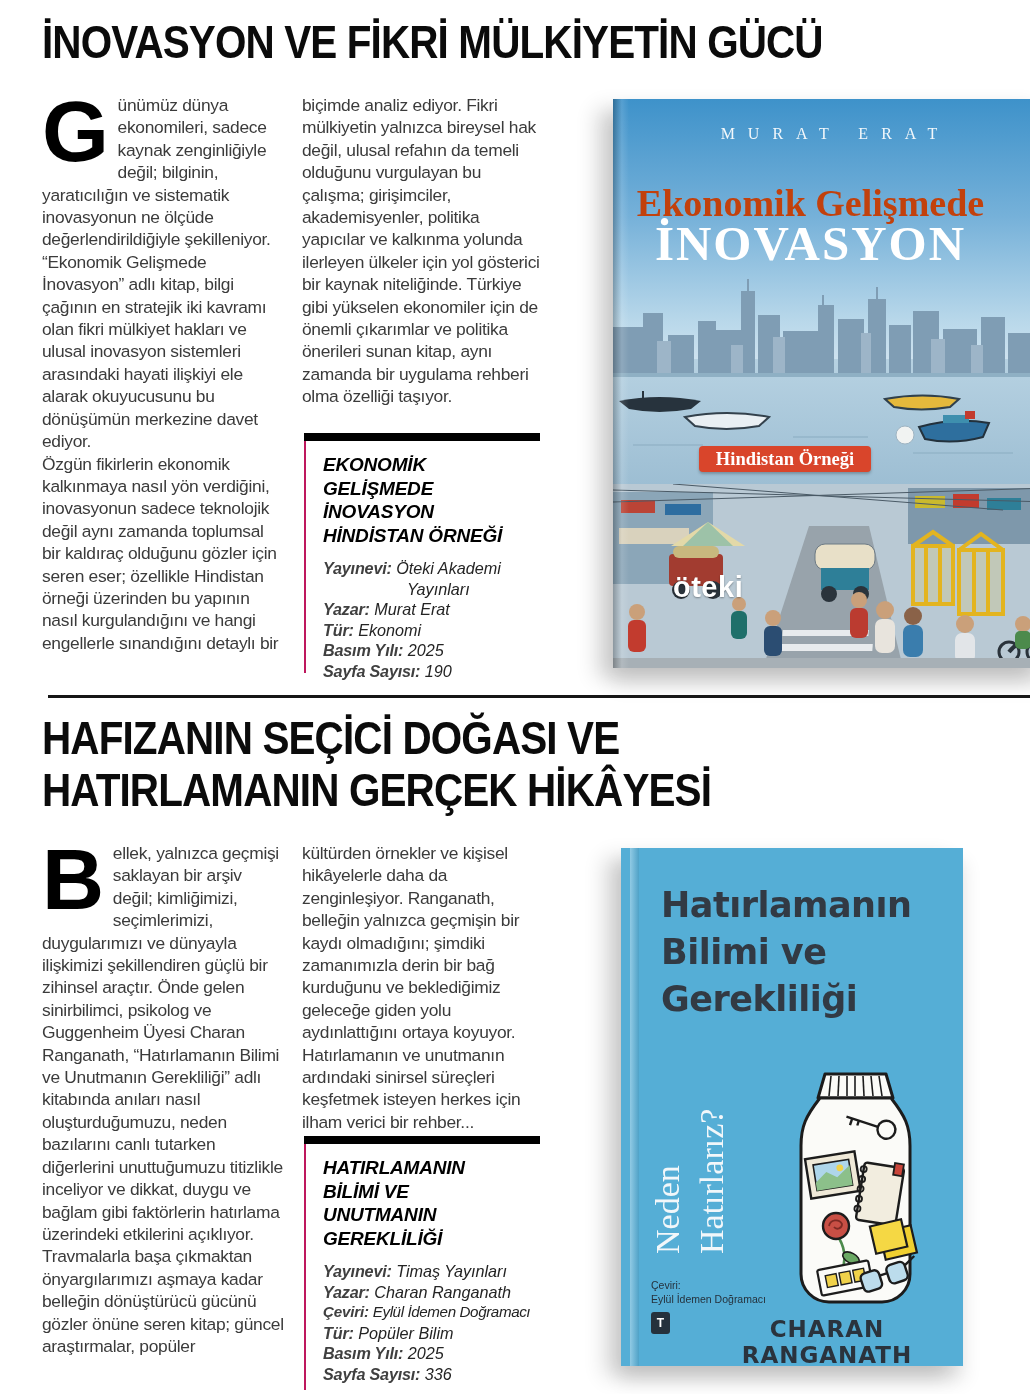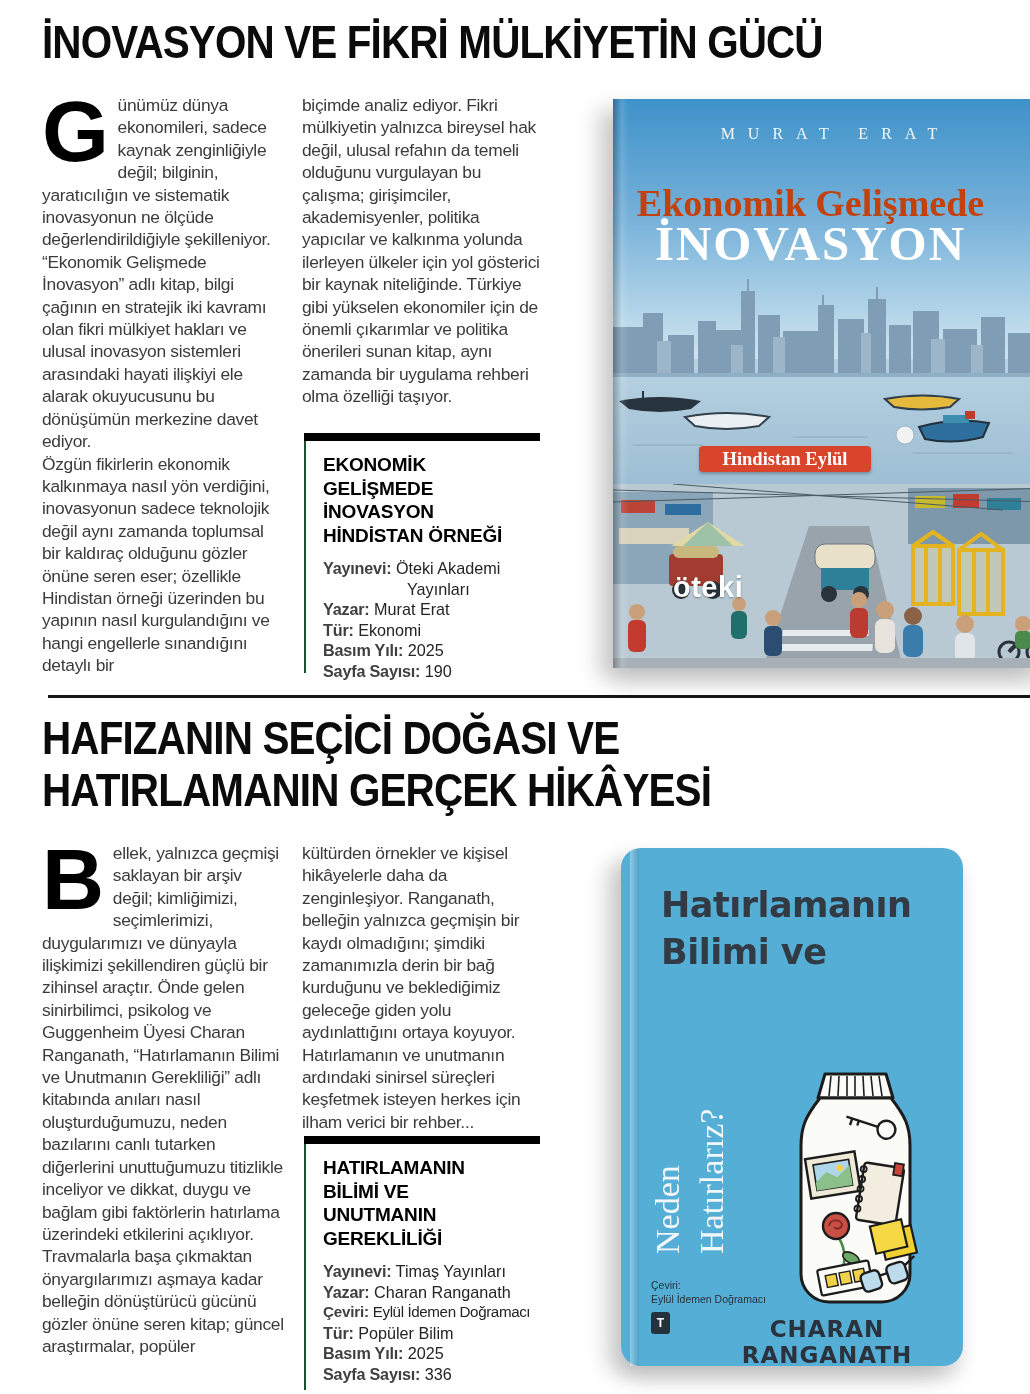--- a/index.html
+++ b/index.html
@@ -19,21 +19,21 @@
   
   .cols{position:absolute;left:14px;width:502px;display:flex;gap:18px;}
   #cols-1{top:94px;}
   #cols-2{top:842px;}
   .col{width:242px;font-size:17.4px;line-height:22.4px;color:#3b3b3b;letter-spacing:-.3px;}
   .col p{margin:0;}
   .dropcap{float:left;font-size:86px;line-height:68px;font-weight:800;color:#000;margin:3px 9px 0 0;}
 
   
   .infobox{position:absolute;left:276px;width:234px;box-sizing:border-box;
-           border-left:2px solid #14532d;padding:20px 0 0 17px;}
+           border-left:2px solid #be185d;padding:20px 0 0 17px;font-style:italic;}
   .infobox::before{content:"";position:absolute;top:0;left:-2px;width:236px;height:8px;background:#000;}
   #infobox-1{top:433px;height:240px;}
   #infobox-2{top:1136px;height:254px;}
   .ib-title{font-weight:800;color:#000;font-size:19px;line-height:23.5px;letter-spacing:-.2px;}
   .ib-fields{margin-top:11px;}
   .field{font-size:16.2px;line-height:20.6px;color:#242424;padding-left:84px;text-indent:-84px;}
   .field b{font-weight:800;color:#404040;letter-spacing:-.2px;}
   .field.tight{white-space:nowrap;font-size:15.2px;letter-spacing:-.4px;}
 
   
@@ -59,21 +59,21 @@
           font-weight:800;color:#fff;font-size:49px;letter-spacing:2px;}
   .c1-badge{position:absolute;z-index:4;left:86px;top:347px;width:172px;height:26px;
           background:#d9452b;border-radius:4px;color:#fff;font-weight:700;font-size:18.5px;
           display:flex;align-items:center;justify-content:center;
           font-family:"Liberation Serif",serif;box-shadow:0 2px 3px rgba(0,0,0,.25);}
   .c1-logo{position:absolute;z-index:4;left:60px;top:472px;color:#fff;font-weight:800;
           font-size:29px;letter-spacing:.5px;text-shadow:0 1px 2px rgba(0,0,0,.35);}
 
   
   .cover2{position:absolute;left:593px;top:848px;width:342px;height:518px;background:#55aed6;
-          box-shadow:-16px 10px 20px rgba(0,0,0,.16),0 14px 18px rgba(0,0,0,.12);border-radius:20px;}
+          box-shadow:-16px 10px 20px rgba(0,0,0,.16),0 14px 18px rgba(0,0,0,.12);}
   .cover2 .spine{position:absolute;left:9px;top:0;width:9px;height:100%;
           background:linear-gradient(90deg,rgba(255,255,255,.35),rgba(0,0,0,.07));}
   .c2-title{position:absolute;left:40px;top:34px;font-family:"DejaVu Sans",sans-serif;
           font-weight:700;color:#323a44;font-size:35px;line-height:47px;letter-spacing:-.5px;}
   .vert{position:absolute;font-family:"Liberation Serif",serif;color:#f2f7fa;
         writing-mode:vertical-rl;transform:rotate(180deg);font-size:34px;}
   .vert-1{left:28px;top:299px;height:107px;}
   .vert-2{left:72px;top:237px;height:169px;}
   .c2-translator{position:absolute;left:30px;top:430px;font-size:10.5px;line-height:14px;color:#25313c;}
   .c2-timas{position:absolute;left:30px;top:464px;width:19px;height:22px;background:#25313c;
@@ -87,21 +87,21 @@
 </head>
 <body>
 
 <div class="page">
 
   <div id="headline-1" class="headline">İNOVASYON VE FİKRİ MÜLKİYETİN GÜCÜ</div>
 
   <div id="cols-1" class="cols">
     <div class="col">
       <p><span class="dropcap">G</span><span>ünümüz dünya ekonomileri, sadece kaynak zenginliğiyle değil; bilginin, yaratıcılığın ve sistematik inovasyonun ne ölçüde değerlendirildiğiyle şekilleniyor. “Ekonomik Gelişmede İnovasyon” adlı kitap, bilgi çağının en stratejik iki kavramı olan fikri mülkiyet hakları ve ulusal inovasyon sistemleri arasındaki hayati ilişkiyi ele alarak okuyucusunu bu dönüşümün merkezine davet ediyor.</span></p>
-      <p>Özgün fikirlerin ekonomik kalkınmaya nasıl yön verdiğini, inovasyonun sadece teknolojik değil aynı zamanda toplumsal bir kaldıraç olduğunu gözler önüne seren eser; özellikle Hindistan örneği üzerinden bu yapının nasıl kurgulandığını ve hangi engellerle sınandığını detaylı bir</p>
+      <p>Özgün fikirlerin ekonomik kalkınmaya nasıl yön verdiğini, inovasyonun sadece teknolojik değil aynı zamanda toplumsal bir kaldıraç olduğunu gözler için seren eser; özellikle Hindistan örneği üzerinden bu yapının nasıl kurgulandığını ve hangi engellerle sınandığını detaylı bir</p>
     </div>
     <div class="col">
       <p>biçimde analiz ediyor. Fikri mülkiyetin yalnızca bireysel hak değil, ulusal refahın da temeli olduğunu vurgulayan bu çalışma; girişimciler, akademisyenler, politika yapıcılar ve kalkınma yolunda ilerleyen ülkeler için yol gösterici bir kaynak niteliğinde. Türkiye gibi yükselen ekonomiler için de önemli çıkarımlar ve politika önerileri sunan kitap, aynı zamanda bir uygulama rehberi olma özelliği taşıyor.</p>
     </div>
   </div>
 
   <div id="infobox-1" class="infobox">
     <div class="ib-title">
       <div>EKONOMİK</div>
       <div>GELİŞMEDE</div>
@@ -250,21 +250,21 @@
           <circle cx="410" cy="140" r="8" fill="#caa07a"></circle>
             <rect x="402" y="147" width="16" height="18" rx="5" fill="#4c8a4c"></rect>
         </g>
       </g>
       <rect x="0" y="174" width="435" height="10" fill="#a7b0b6"></rect>
     </svg>
 
     <div class="c1-author">MURAT ERAT</div>
     <div class="c1-title-top">Ekonomik Gelişmede</div>
     <div class="c1-title-main">İNOVASYON</div>
-    <div class="c1-badge">Hindistan Eylül</div>
+    <div class="c1-badge">Hindistan Örneği</div>
     <div class="c1-logo">öteki</div>
     <div class="spine"></div>
   </div>
 
   <div class="divider"></div>
 
   <div id="headline-2" class="headline">
     <div>HAFIZANIN SEÇİCİ DOĞASI VE</div>
     <div>HATIRLAMANIN GERÇEK HİKÂYESİ</div>
   </div>
@@ -293,20 +293,21 @@
       <div class="field"><b>Basım Yılı:</b> <span>2025</span></div>
       <div class="field"><b>Sayfa Sayısı:</b> <span>336</span></div>
     </div>
   </div>
 
   <div class="cover2">
     <div class="spine"></div>
     <div class="c2-title">
       <div>Hatırlamanın</div>
       <div>Bilimi ve</div>
+      <div>Gerekliliği</div>
     </div>
 
     <div class="vert vert-1">Neden</div>
     <div class="vert vert-2">Hatırlarız?</div>
 
     <svg class="c2-jar" width="153" height="246" viewBox="0 0 153 246">
       <g stroke="#1c1c1c" stroke-width="3" fill="#fbfbf8" stroke-linejoin="round">
         <polygon points="46,8 107,8 114,32 39,32"></polygon>
         <path d="M41,32 C27,50 22,60 22,80 L22,208 a28,28 0 0 0 28,28 l53,0 a28,28 0 0 0 28,-28 L131,80 C131,60 126,50 112,32 Z"></path>
       </g>

